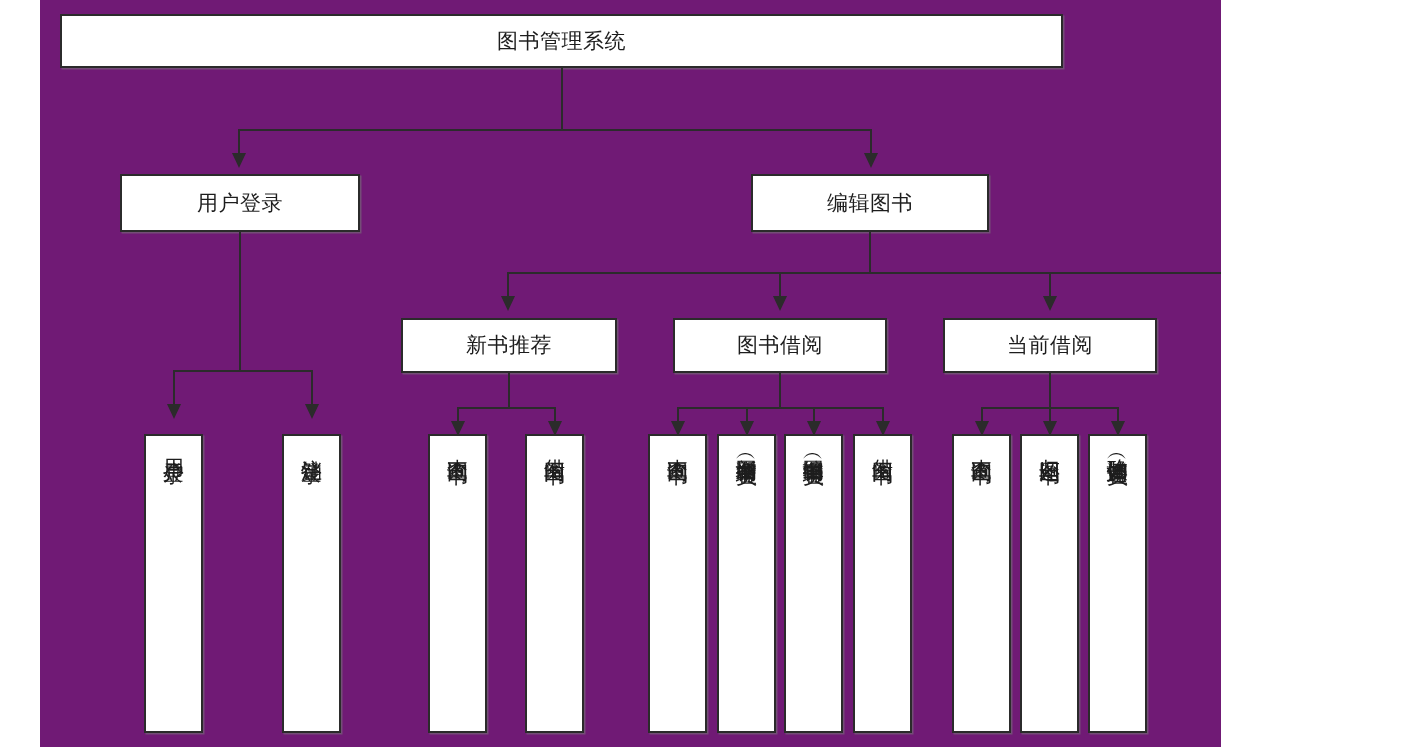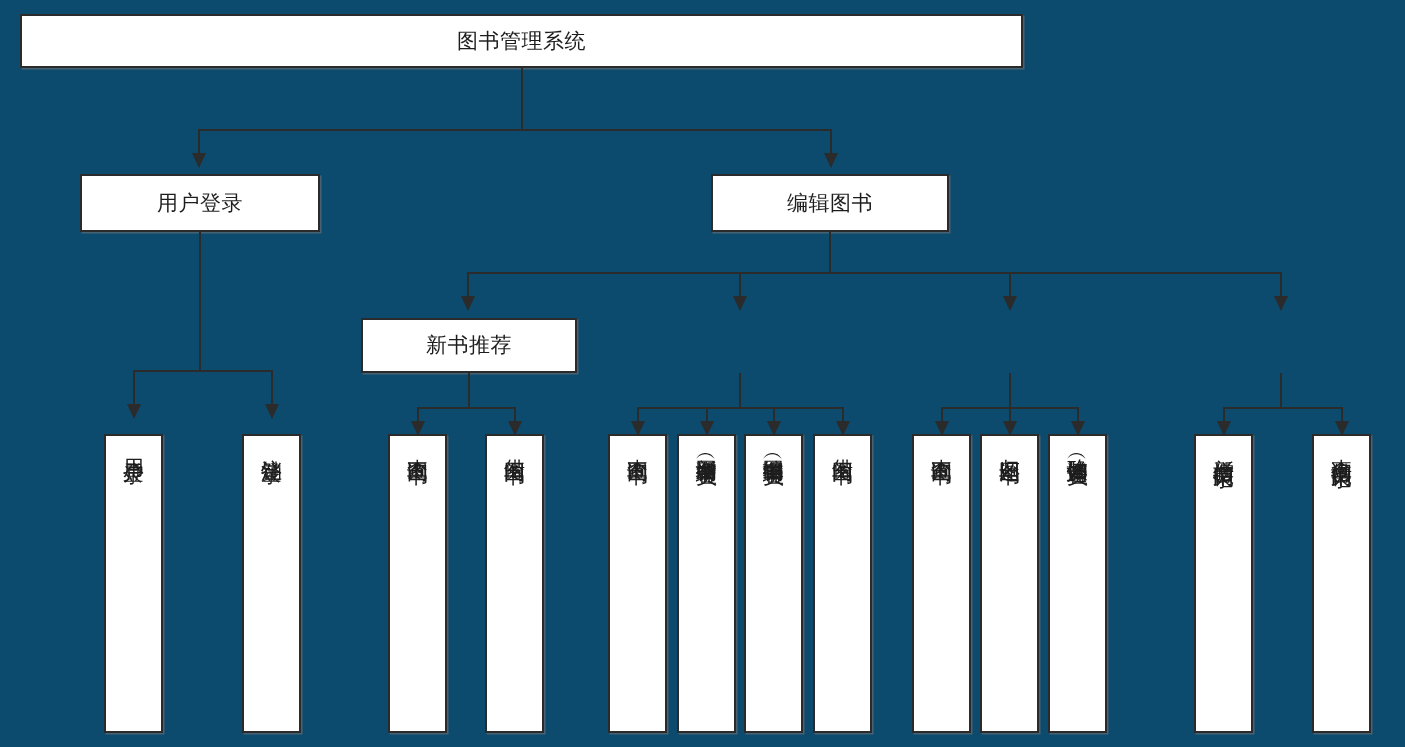--- a/index.html
+++ b/index.html
@@ -7,24 +7,25 @@
     margin: 0;
     padding: 0;
     background: #ffffff;
   }
   body {
     font-family: "Liberation Sans", "DejaVu Sans", sans-serif;
     color: #1a1a1a;
   }
   #diagram-root {
     position: relative;
-    width: 1405px;
+    width: 1181px;
     height: 747px;
-    background: #0c4a6e;
+    background: #701a75;
     overflow: hidden;
+    margin-left: 40px;
   }
   
   .node {
     position: absolute;
     box-sizing: border-box;
     background: #ffffff;
     border: 2px solid #2b2b2b;
     box-shadow: 1.5px 1.5px 0 0 rgba(120,120,120,0.55);
     display: flex;
     align-items: center;
@@ -127,20 +128,26 @@
   <div class="conn v" style="left:739px; top:272px; height:27px;"></div>
   <div class="arrow" style="left:733px; top:296px;"></div>
   <div class="conn v" style="left:1009px; top:272px; height:27px;"></div>
   <div class="arrow" style="left:1003px; top:296px;"></div>
   <div class="conn v" style="left:1280px; top:272px; height:27px;"></div>
   <div class="arrow" style="left:1274px; top:296px;"></div>
 
   <div class="node horiz" style="left:361px; top:318px; width:216px; height:55px;">
     <span class="label">新书推荐</span>
   </div>
+  <div class="node horiz" style="left:633px; top:318px; width:214px; height:55px;">
+    <span class="label">图书借阅</span>
+  </div>
+  <div class="node horiz" style="left:903px; top:318px; width:214px; height:55px;">
+    <span class="label">当前借阅</span>
+  </div>
 
   <div class="conn v" style="left:468px; top:373px; height:36px;"></div>
   <div class="conn h" style="left:417px; top:407px; width:98px;"></div>
   <div class="conn v" style="left:417px; top:407px; height:17px;"></div>
   <div class="arrow" style="left:411px; top:421px;"></div>
   <div class="conn v" style="left:514px; top:407px; height:17px;"></div>
   <div class="arrow" style="left:508px; top:421px;"></div>
 
   <div class="conn v" style="left:739px; top:373px; height:36px;"></div>
   <div class="conn h" style="left:637px; top:407px; width:206px;"></div>

